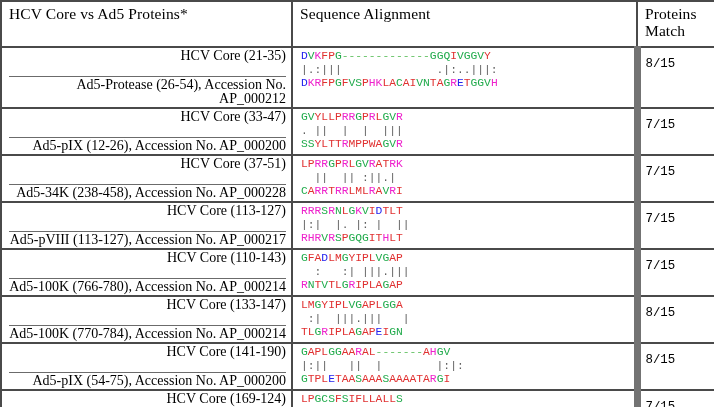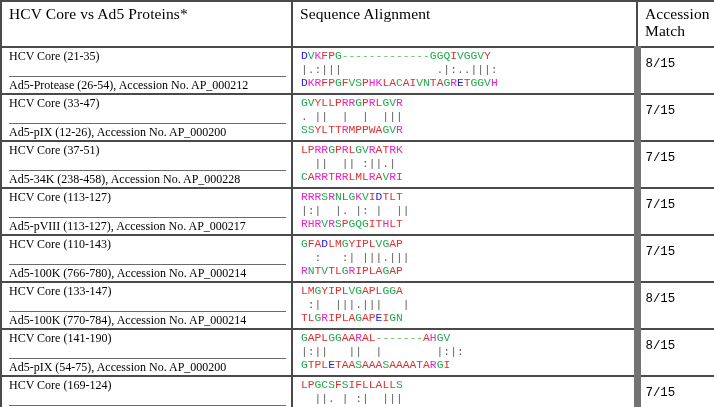--- a/index.html
+++ b/index.html
@@ -46,22 +46,23 @@
     letter-spacing: 0.1px;
   }
   th.h-left  { border-right: 2px solid #4a4a4a; }
   th.h-mid   { border-right: 2px solid #4a4a4a; border-radius: 17px; }
 
   tbody tr > td { border-top: 2px solid #4a4a4a; }
   tbody tr:first-child > td { border-top: none; }
   td.c-label {
     border-right: 2px solid #4a4a4a;
     padding: 1px 5px 1px 7px;
-    font-size: 12px;
+    font-size: 14px;
     line-height: 14px;
+    text-align: right;
   }
   td.c-seq {
     border-right: 7px solid #737373;
     padding: 2px 4px 2px 8px;
   }
   td.c-id {
     padding: 9px 4px 1px 5px;
     font-size: 12.4px;
     line-height: 14px;
     font-family: Liberation Mono, monospace;
@@ -102,21 +103,21 @@
     <colgroup>
       <col class="c-left">
         <col class="c-mid">
         <col class="c-right">
     </colgroup>
     <thead>
       <tr>
         <th class="h-left">HCV Core vs Ad5 Proteins*</th>
         <th class="h-mid">Sequence Alignment</th>
         <th class="h-right">
-          <span>Accession</span><br>
+          <span>Proteins</span><br>
           <span>Match</span>
         </th>
       </tr>
     </thead>
     <tbody id="tbody">
         <tr>
           <td class="c-label">
             <span class="label-top">HCV Core (21-35)</span>
             <span class="label-gap"></span>
             <span class="label-bot">Ad5-Protease (26-54), Accession No. AP_000212</span>

